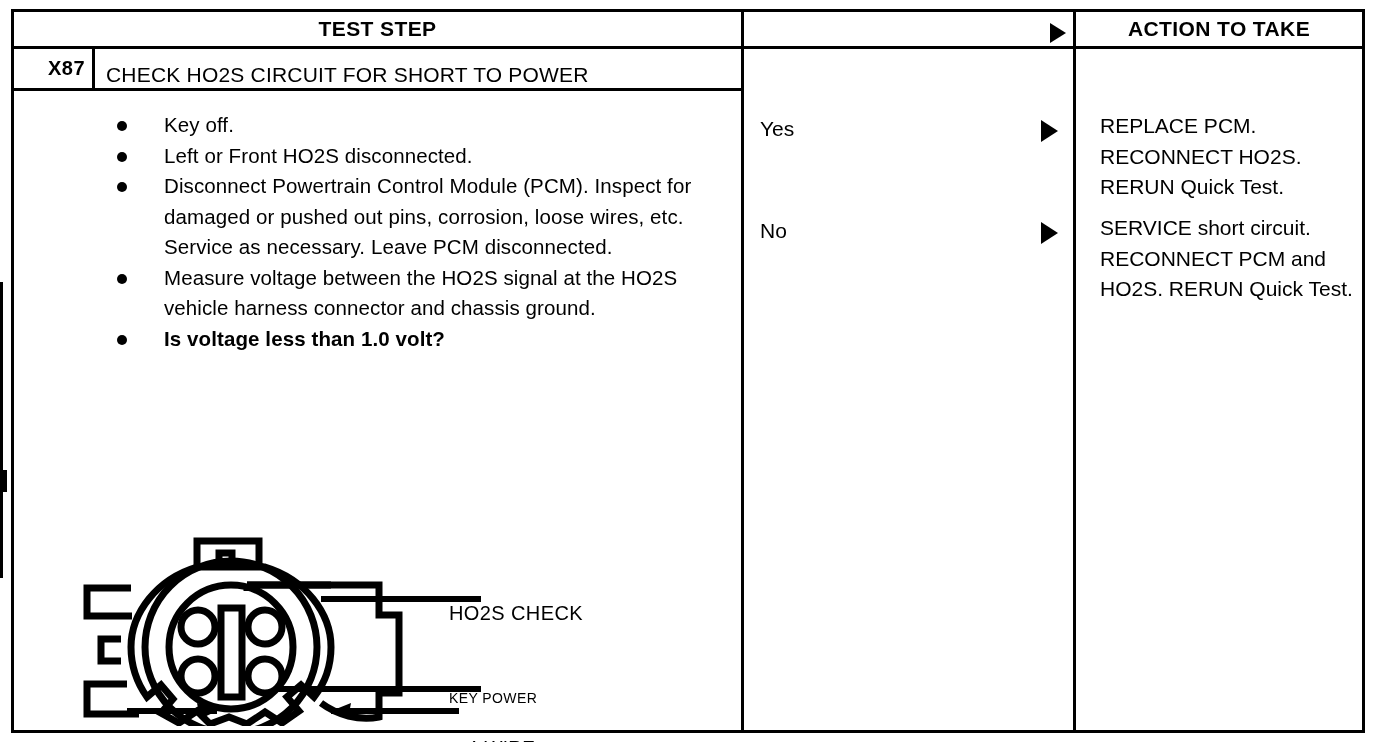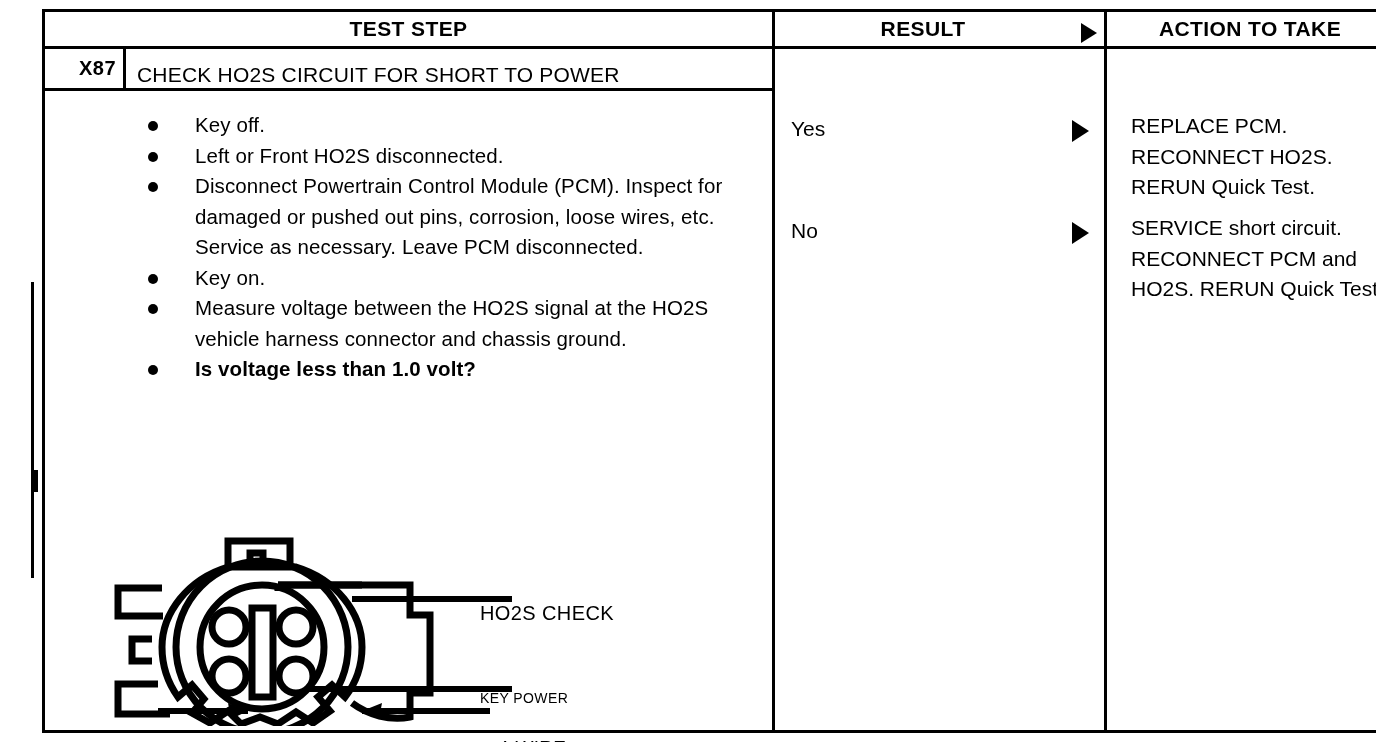--- a/index.html
+++ b/index.html
@@ -15,21 +15,20 @@
     color: #000000;
     overflow: hidden;
     position: relative;
   }
 
   
   .scan-page {
     position: absolute;
     inset: 0;
     background: #ffffff;
-    margin-left: 31px;
   }
   .page-edge-mark {
     position: absolute;
     left: 0px;
     top: 282px;
     width: 3px;
     height: 296px;
     background: #000;
   }
   .page-edge-nub {
@@ -243,21 +242,20 @@
   <div class="page-edge-mark"></div>
   <div class="page-edge-nub"></div>
 
   <div class="table-frame">
 
     <div class="header-row">
       <div class="hdr-cell hdr-test-step">TEST STEP</div>
 
       <div class="hdr-div-1 hdr-divider"></div>
 
-      <div class="hdr-cell hdr-result">RESULT</div>
 
       <div class="hdr-arrow"></div>
 
       <div class="hdr-div-2 hdr-divider"></div>
 
       <div class="hdr-cell hdr-action">ACTION TO TAKE</div>
     </div>
 
     <div class="col-divider col-div-1"></div>
     <div class="col-divider col-div-2"></div>
@@ -274,24 +272,20 @@
           <span class="dot"></span>
           <span>Key off.</span>
         </div>
         <div class="bullet-item">
           <span class="dot"></span>
           <span>Left or Front HO2S disconnected.</span>
         </div>
         <div class="bullet-item">
           <span class="dot"></span>
           <span>Disconnect Powertrain Control Module (PCM). Inspect for damaged or pushed out pins, corrosion, loose wires, etc. Service as necessary. Leave PCM disconnected.</span>
-        </div>
-        <div class="bullet-item">
-          <span class="dot"></span>
-          <span>Key on.</span>
         </div>
         <div class="bullet-item">
           <span class="dot"></span>
           <span>Measure voltage between the HO2S signal at the HO2S vehicle harness connector and chassis ground.</span>
         </div>
         <div class="bullet-item bold">
           <span class="dot"></span>
           <span>Is voltage less than 1.0 volt?</span>
         </div>
       </div>

